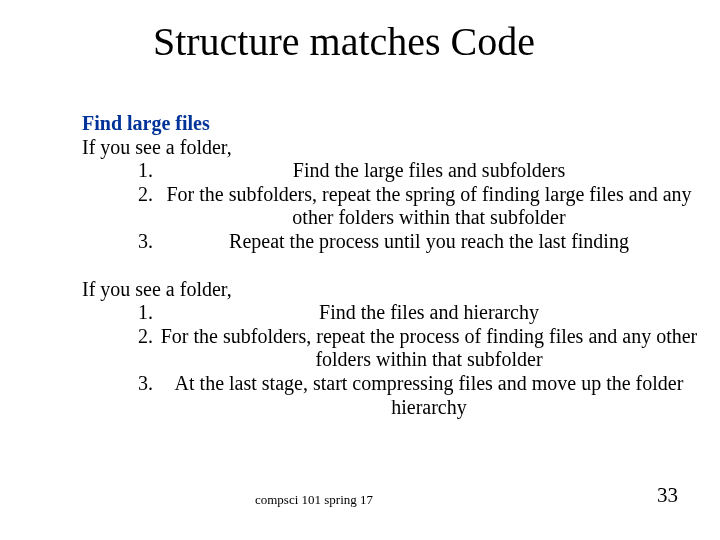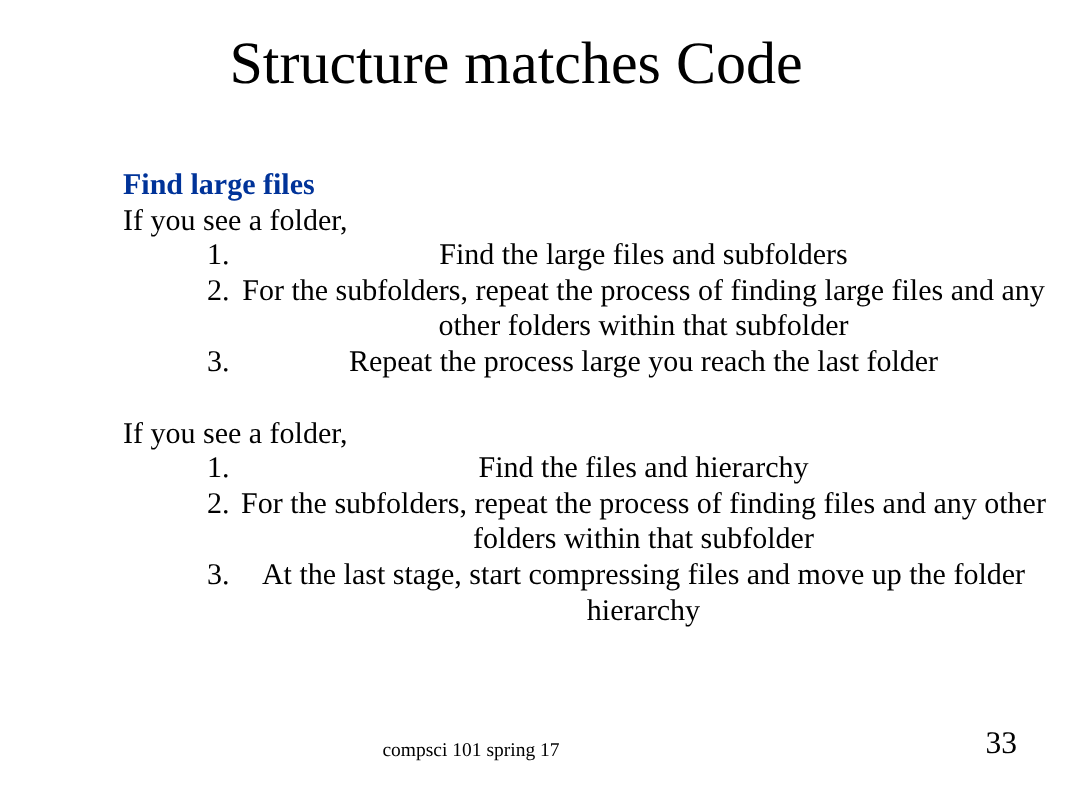--- a/index.html
+++ b/index.html
@@ -91,25 +91,25 @@
 
     <div class="section-head">Find large files</div>
     <div class="plain">If you see a folder,</div>
     <div class="ol">
       <div class="li">
         <span class="num">1.</span>
         <span class="txt">Find the large files and subfolders</span>
       </div>
       <div class="li">
         <span class="num">2.</span>
-        <span class="txt">For the subfolders, repeat the process of finding large files and any other folders within that subfolder</span>
+        <span class="txt">For the subfolders, repeat the spring of finding large files and any other folders within that subfolder</span>
       </div>
       <div class="li">
         <span class="num">3.</span>
-        <span class="txt">Repeat the process large you reach the last folder</span>
+        <span class="txt">Repeat the process until you reach the last finding</span>
       </div>
     </div>
 
     <div class="gap"></div>
 
     <div class="plain">If you see a folder,</div>
     <div class="ol">
       <div class="li">
         <span class="num">1.</span>
         <span class="txt">Find the files and hierarchy</span>

